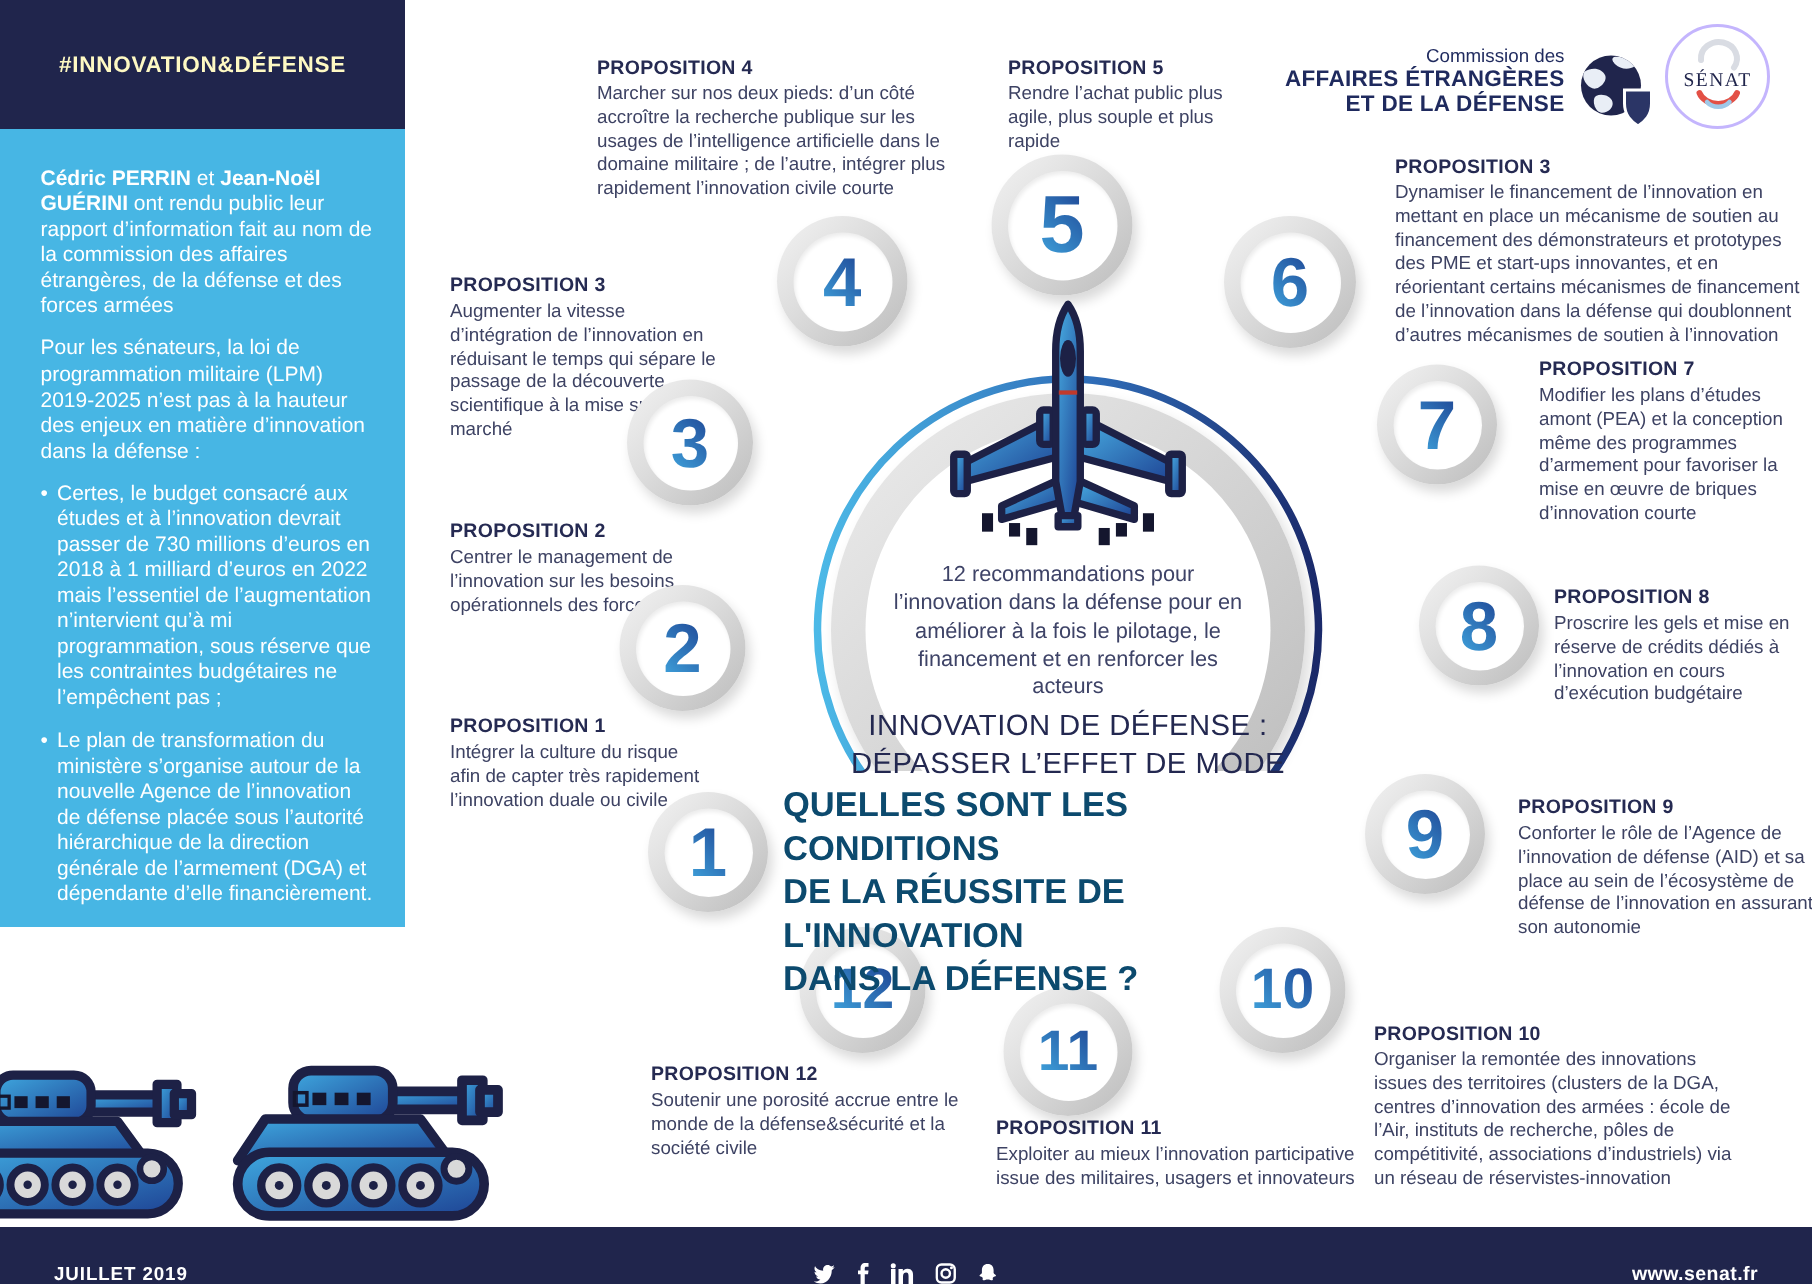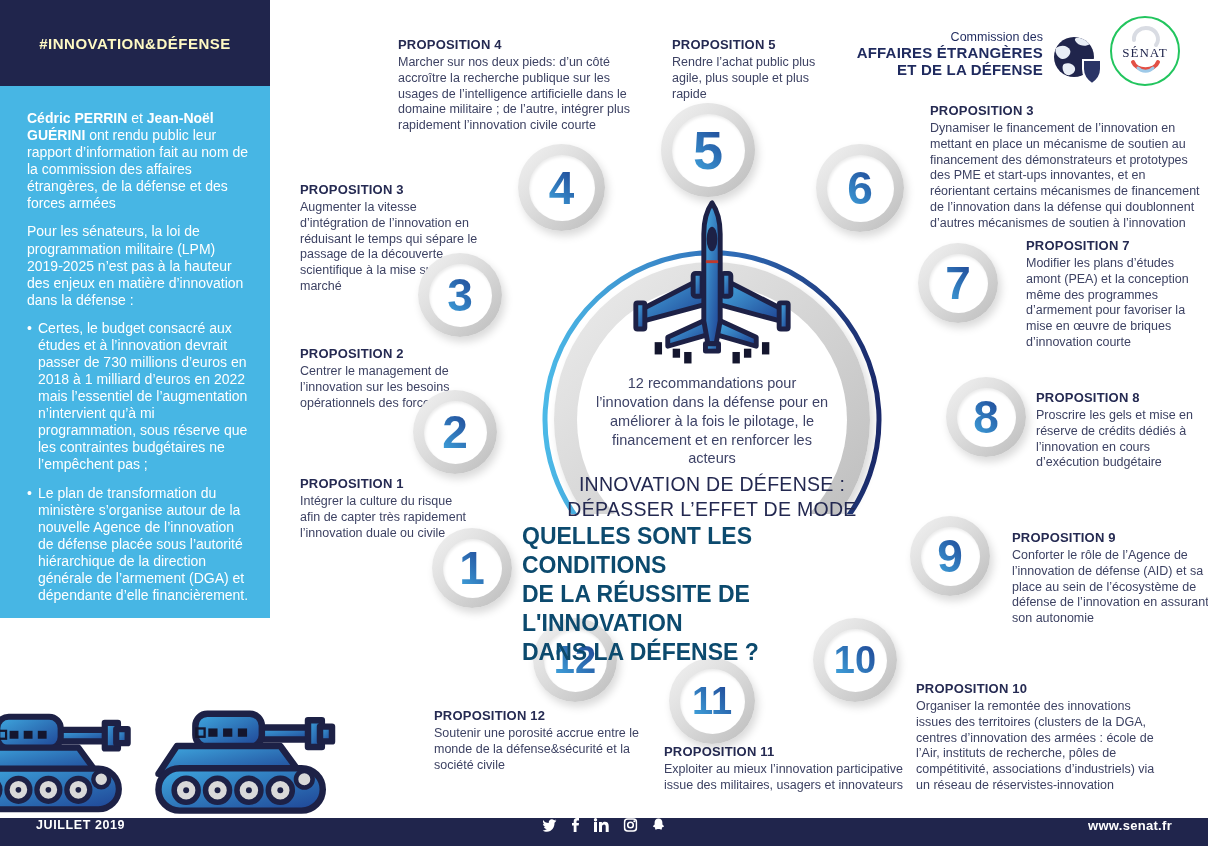--- a/index.html
+++ b/index.html
@@ -17,21 +17,21 @@
   .side-panel .b { font-weight:800; }
   .bullet { position:relative; padding-left:11px; margin-bottom:11px; }
   .bullet::before { content:"•"; position:absolute; left:0; top:0; }
   .side-conclusion { font-weight:800; margin-top:13px; }
 
   
   .commission { position:absolute; right:165px; top:30px; width:220px; text-align:right; color:#1f2a5e; }
   .commission .l1 { font-size:12.5px; font-weight:400; }
   .commission .l2, .commission .l3 { font-size:15px; font-weight:800; letter-spacing:.2px; }
   .globe-wrap { position:absolute; left:1050px; top:34px; width:52px; height:52px; }
-  .senat-logo { position:absolute; left:1110px; top:16px; width:70px; height:70px; border:2px solid #22c55e;
+  .senat-logo { position:absolute; left:1110px; top:16px; width:70px; height:70px; border:2px solid #c4b5fd;
                 border-radius:50%; background:#fff;text-decoration:underline; }
   .senat-logo svg { position:absolute; left:0; top:0; }
   .senat-word { position:absolute; left:0; top:27px; width:100%; text-align:center;
                 font-family:"Liberation Serif", serif; font-size:13px; letter-spacing:1px; color:#20254c; }
 
   
   .prop { position:absolute; }
   .prop-title { font-size:13px; font-weight:800; color:#252a52; letter-spacing:.2px; margin-bottom:3px; }
   .prop-text { font-size:12.5px; line-height:1.26; color:#3d4263; }
   #p1 { left:300px; top:476px; width:172px; }
@@ -86,22 +86,22 @@
   .center-subtitle { position:absolute; left:532px; top:472px; width:360px; text-align:center;
                  font-size:19.5px; line-height:1.3; color:#232850; letter-spacing:.3px; z-index:4; }
   .center-title { position:absolute; left:522px; top:522px; width:380px; text-align:left;
                  font-size:23px; font-weight:800; line-height:1.26; color:#0c4a6e; z-index:4; }
 
   
   .tank1 { position:absolute; left:-45px; top:700px; z-index:2; }
   .tank2 { position:absolute; left:148px; top:698px; z-index:2; }
 
   
-  .footer { position:absolute; left:0; top:818px; width:1208px; height:28px; background:#20254c;
-            display:flex; align-items:flex-start; justify-content:space-between; padding:0 36px; z-index:6; }
+  .footer { position:absolute; left:0; top:818px; width:1208px; height:38px; background:#20254c;
+            display:flex; align-items:flex-end; justify-content:space-between; padding:0 36px; z-index:6; }
   .footer-date { color:#fff; font-size:12.5px; font-weight:800; letter-spacing:.6px; }
   .footer-site { color:#fff; font-size:13px; font-weight:800; text-decoration:none; letter-spacing:.3px; }
   .social { position:absolute; left:50%; transform:translateX(-50%); display:flex; gap:14px; align-items:center; }
   .social svg { display:block; cursor:pointer; }
 </style>
 </head>
 <body>
 
 <div class="hash-box">
   <div class="hash-title">#INNOVATION&amp;DÉFENSE</div>

